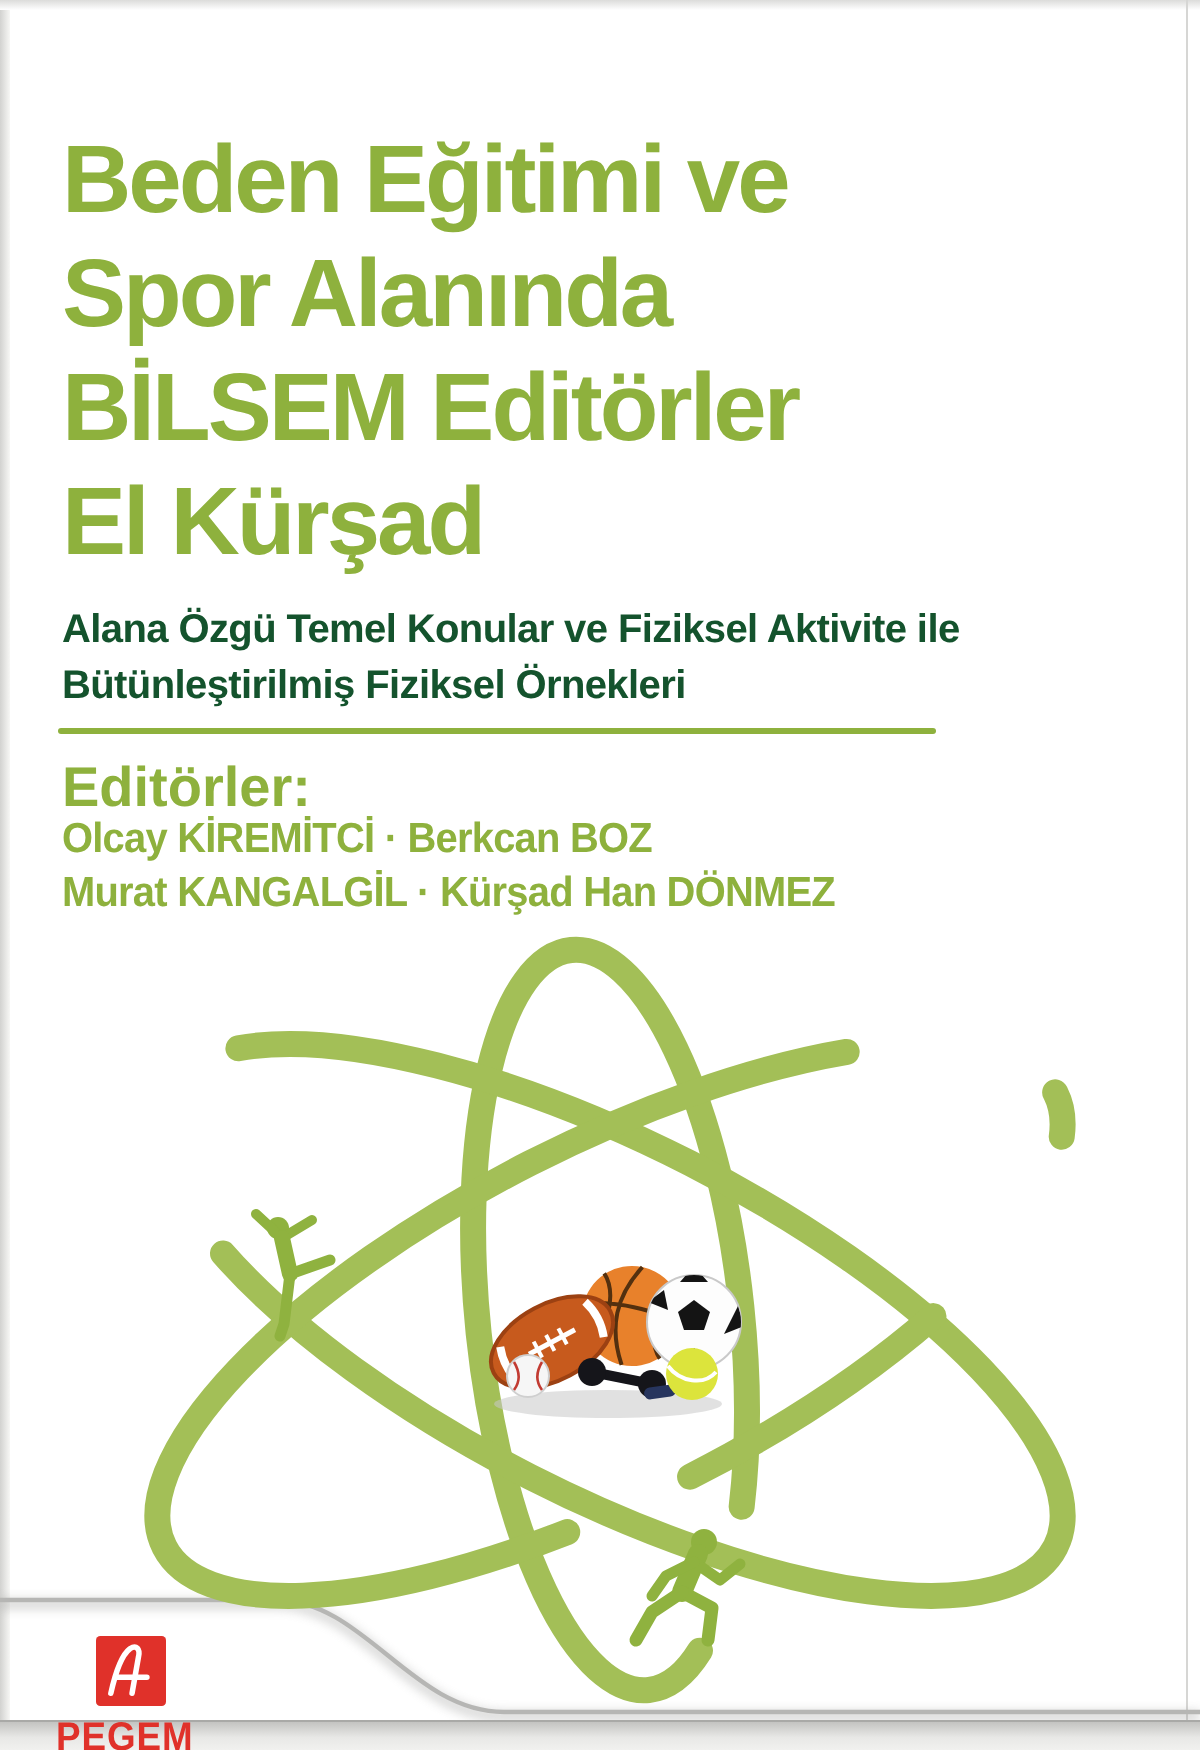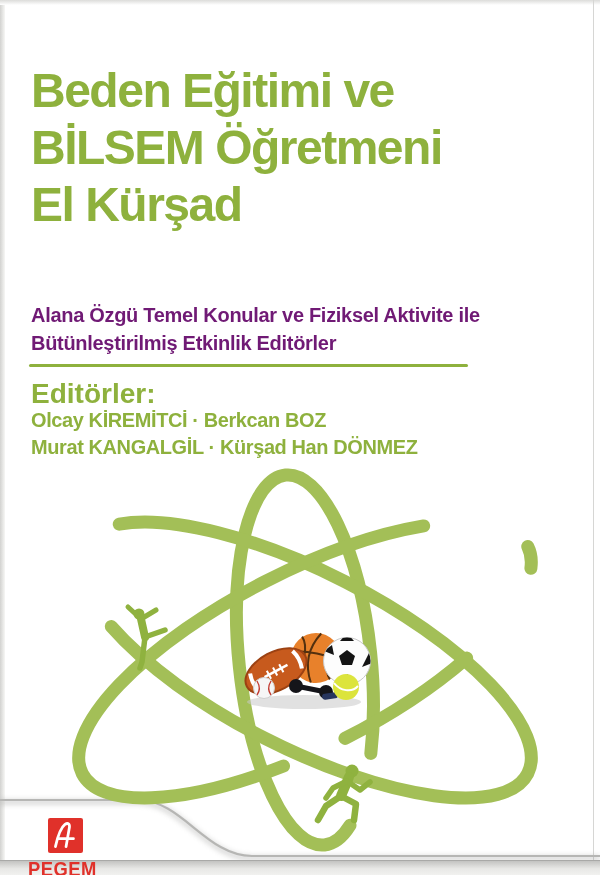--- a/index.html
+++ b/index.html
@@ -19,21 +19,21 @@
 
   .title{
     position:absolute;left:31px;top:62px;
     font-size:48px;line-height:57px;font-weight:700;
     letter-spacing:-1.5px;color:#8eb13d;white-space:nowrap;
     font-family:"Liberation Sans",sans-serif;
   }
   .subtitle{
     position:absolute;left:31px;top:301px;
     font-size:20px;line-height:28px;font-weight:700;
-    letter-spacing:-0.3px;color:#701a75;white-space:nowrap;
+    letter-spacing:-0.3px;color:#14532d;white-space:nowrap;
   }
   .divider{
     position:absolute;left:29px;top:364px;width:439px;height:3px;
     background:#8eb13d;border-radius:2px;
   }
   .editors-label{
     position:absolute;left:31px;top:378px;
     font-size:28px;font-weight:700;color:#8eb13d;
   }
   .editors-line{
@@ -67,27 +67,28 @@
   }
 </style>
 </head>
 <body>
 
 <div class="page">
   <div class="cover">
 
     <div class="title">
       <div>Beden Eğitimi ve</div>
-      <div>BİLSEM Öğretmeni</div>
+      <div>Spor Alanında</div>
+      <div>BİLSEM Editörler</div>
       <div>El Kürşad</div>
     </div>
 
     <div class="subtitle">
       <div>Alana Özgü Temel Konular ve Fiziksel Aktivite ile</div>
-      <div>Bütünleştirilmiş Etkinlik Editörler</div>
+      <div>Bütünleştirilmiş Fiziksel Örnekleri</div>
     </div>
 
     <div class="divider"></div>
 
     <div class="editors-label">Editörler:</div>
     <div class="editors-line l1">Olcay KİREMİTCİ · Berkcan BOZ</div>
     <div class="editors-line l2">Murat KANGALGİL · Kürşad Han DÖNMEZ</div>
 
     <svg class="atom" viewBox="0 0 600 420">
 

